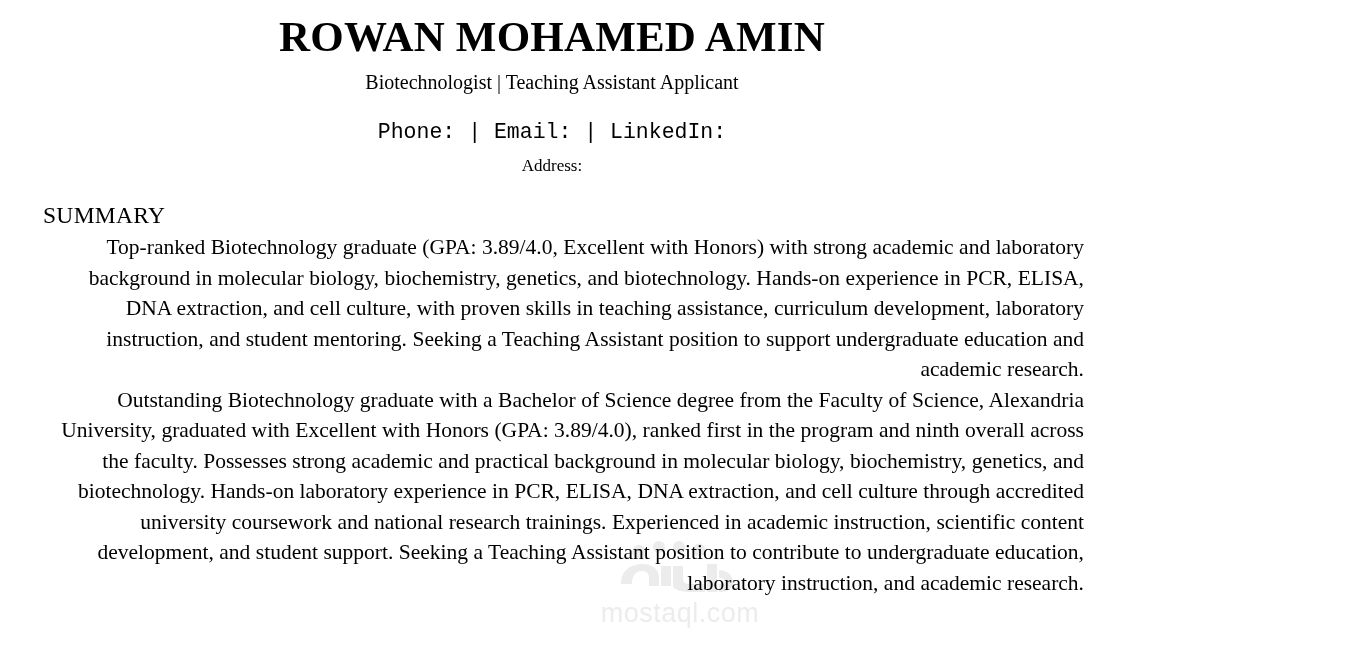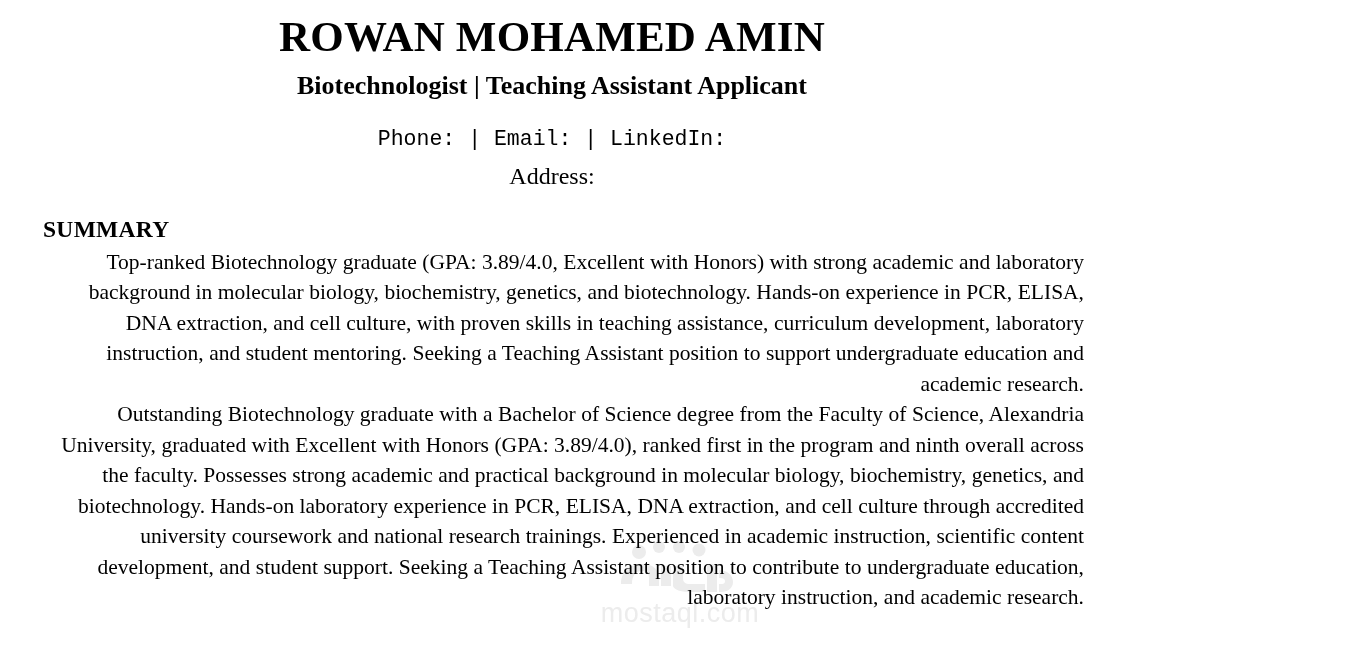--- a/index.html
+++ b/index.html
@@ -62,47 +62,47 @@
   }
   #candidate-name {
     font-size: 43px;
     font-weight: bold;
     line-height: 1.06;
     letter-spacing: 0.2px;
     margin: 0;
     white-space: nowrap;
   }
   #candidate-headline {
-    font-size: 26px;
+    font-size: 20px;
     line-height: 1.2;
     margin: 10px 0 0 0;
-    font-weight: bold;
+    font-weight: normal;
   }
   #contact-line {
     font-size: 21.5px;
     line-height: 1.0;
     margin: 28px 0 0 0;
     font-family: Liberation Mono, monospace;
   }
   #address-line {
-    font-size: 24px;
+    font-size: 17px;
     line-height: 1.0;
     margin: 14px 0 0 0;
   }
 
   
   #doc-body {
     position: relative;
     z-index: 2;
     margin: 0;
     padding: 27px 20px 0 43px;
   }
   .section-title {
     font-size: 23.5px;
-    font-weight: bold;
+    font-weight: normal;
     letter-spacing: 0.3px;
     margin: 0 0 2px 0;
     line-height: 1.25;
   }
   .section-body p {
     margin: 0;
     font-size: 21.5px;
     line-height: 30.5px;
     text-align: right;
     word-spacing: 0.1px;

